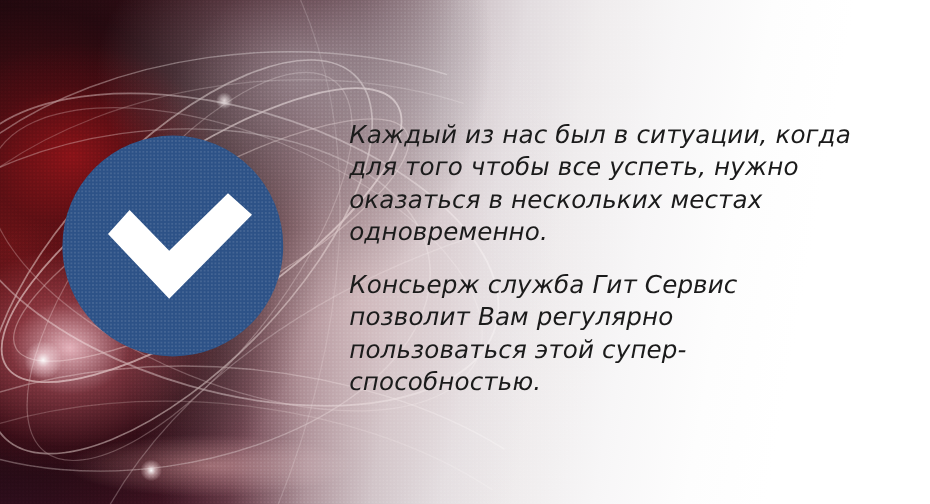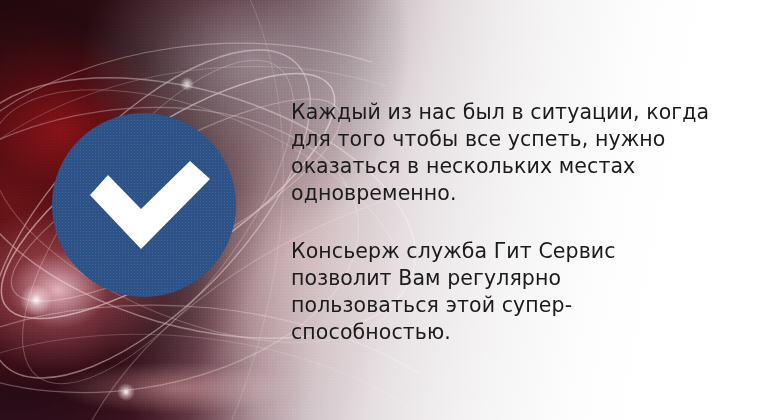--- a/index.html
+++ b/index.html
@@ -109,29 +109,30 @@
     position: absolute;
     inset: 0;
   }
 
   
   .copy {
     position: absolute;
     left: 291px;
     top: 99px;
     width: 420px;
+    font-style: italic;
   }
   .copy p {
     margin: 0;
     font-size: 20.5px;
     line-height: 27px;
     color: #1b1b1b;
     letter-spacing: 0.1px;
   }
-  .copy p.second { margin-top: 31px; }
+  .copy p.second { margin-top: 17px; }
 </style>
 </head>
 <body>
 
 <div id="slide">
 
   <div class="bg-layer bg-base"></div>
 
   <div class="bg-layer bg-rings">
     <svg width="775" height="420" viewBox="0 0 775 420" aria-hidden="true">

